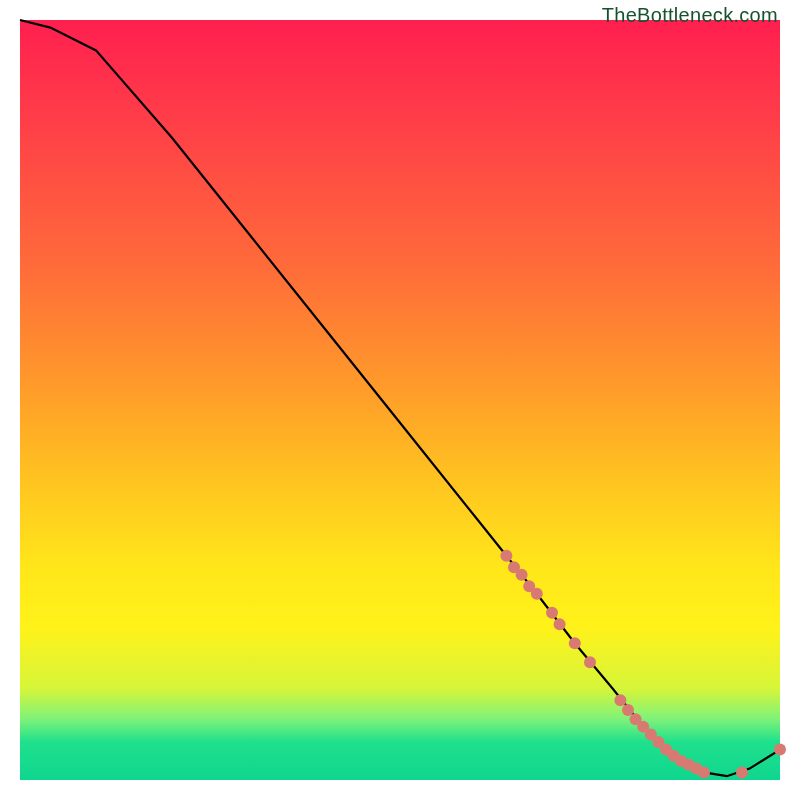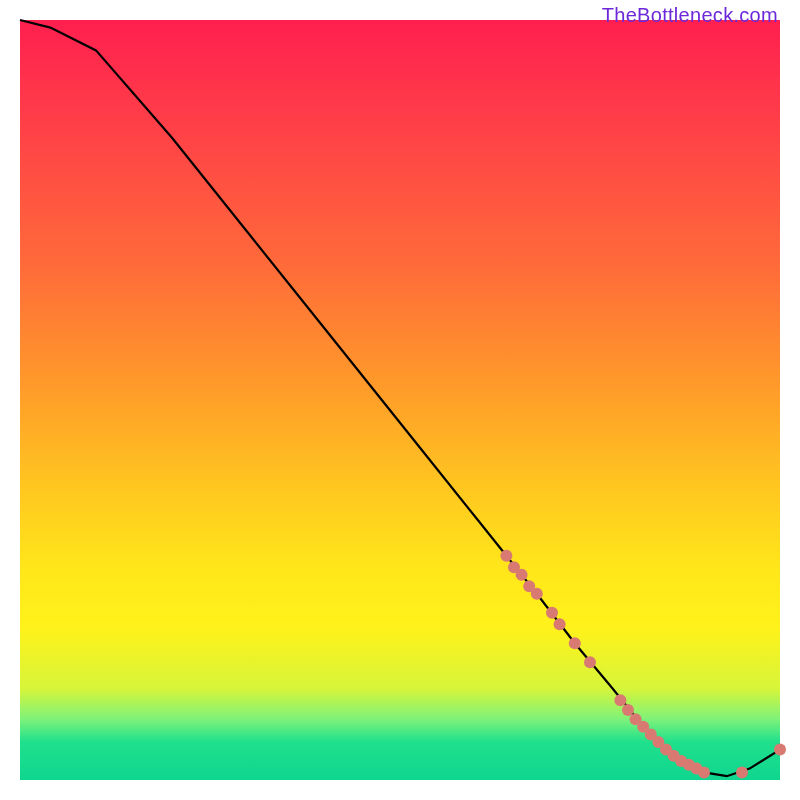--- a/index.html
+++ b/index.html
@@ -35,21 +35,21 @@
       #d6f53a 88%,
       #7ef27a 92%,
       #1fe08c 95%,
       #0fd68f 100%
     );
   }
   .watermark {
     position: absolute;
     top: 4px;
     right: 22px;
-    color: #6d28d9;
+    color: #14532d;
     font-size: 20px;
     font-weight: 500;
     letter-spacing: 0.3px;
   }
   svg.overlay {
     position: absolute;
     left: 20px;
     top: 20px;
     width: 760px;
     height: 760px;

